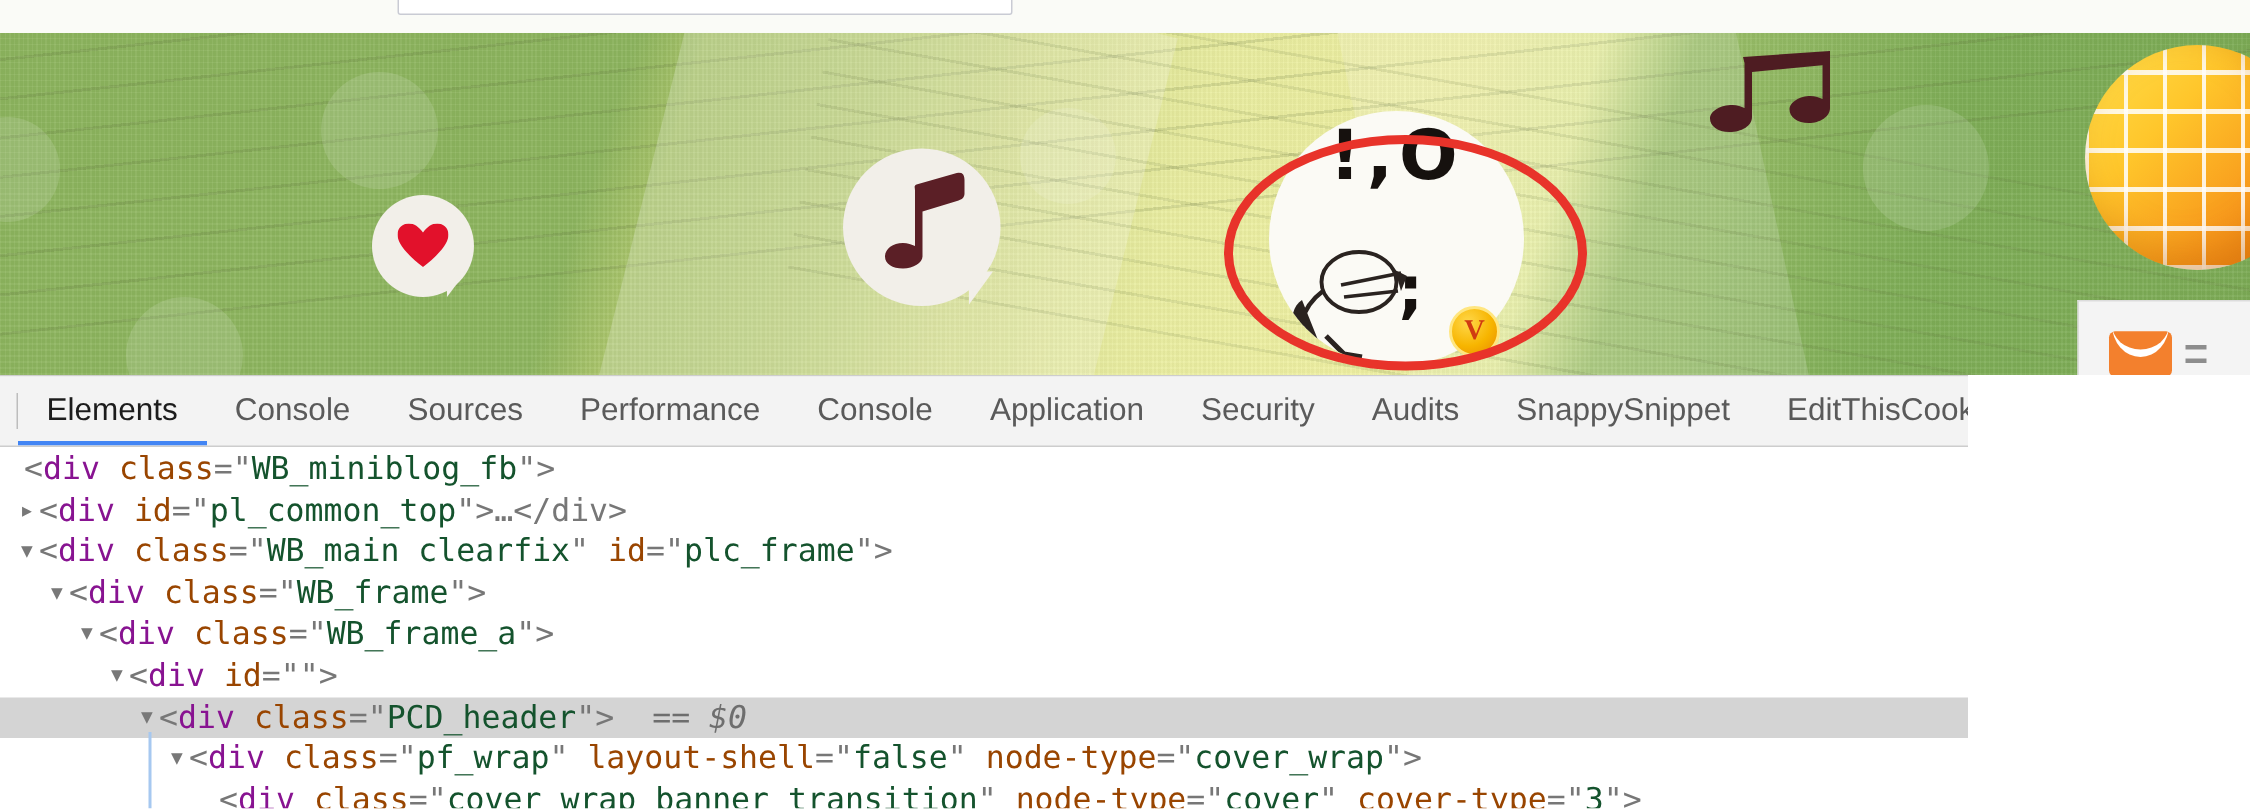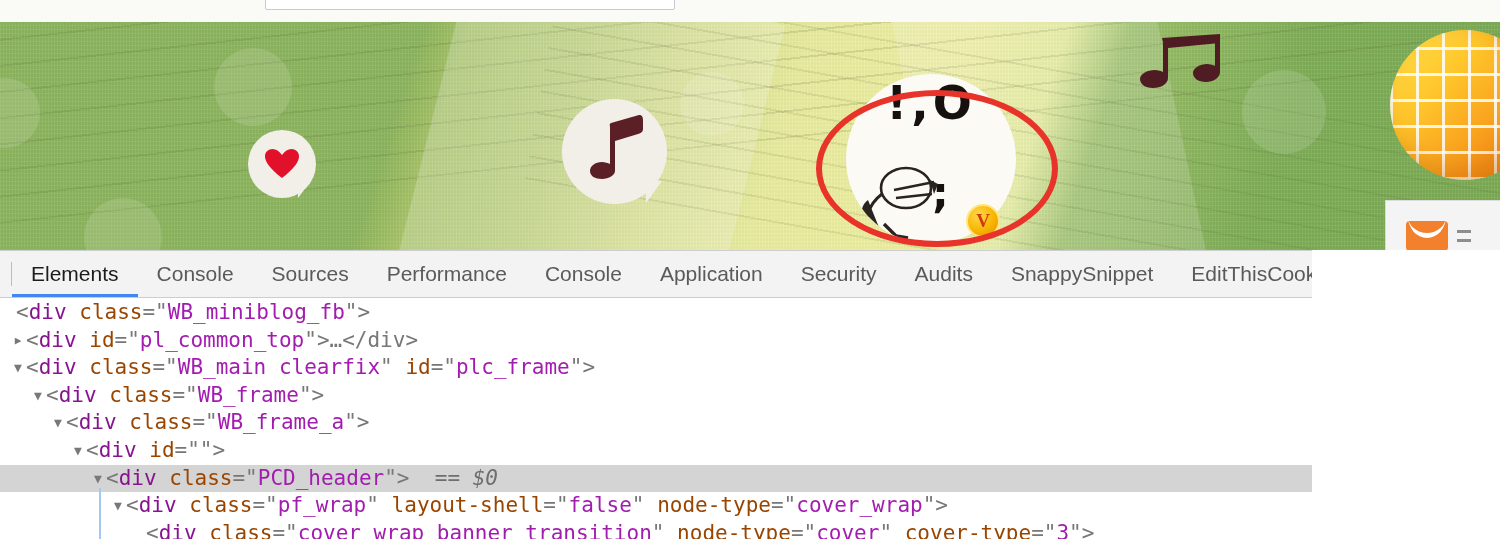--- a/index.html
+++ b/index.html
@@ -330,21 +330,21 @@
     font-size: 13px;
     flex: none;
   }
   .twisty.open::before { content: "\25BC"; }
   .twisty.closed::before { content: "\25B6"; font-size: 11px; }
   .twisty.none::before { content: ""; }
 
   .t-punct { color: #777777; }
   .t-tag   { color: #881391; }
   .t-attr  { color: #994500; }
-  .t-val   { color: #a21caf; }
+  .t-val   { color: #14532d; }
   .t-text  { color: #777777; text-align: right; }
   .t-sel   { color: #6e6e6e; font-style: italic; }
 
   
   .guide {
     position: absolute;
     width: 2px;
     background: #a6c8f0;
   }
 </style>

